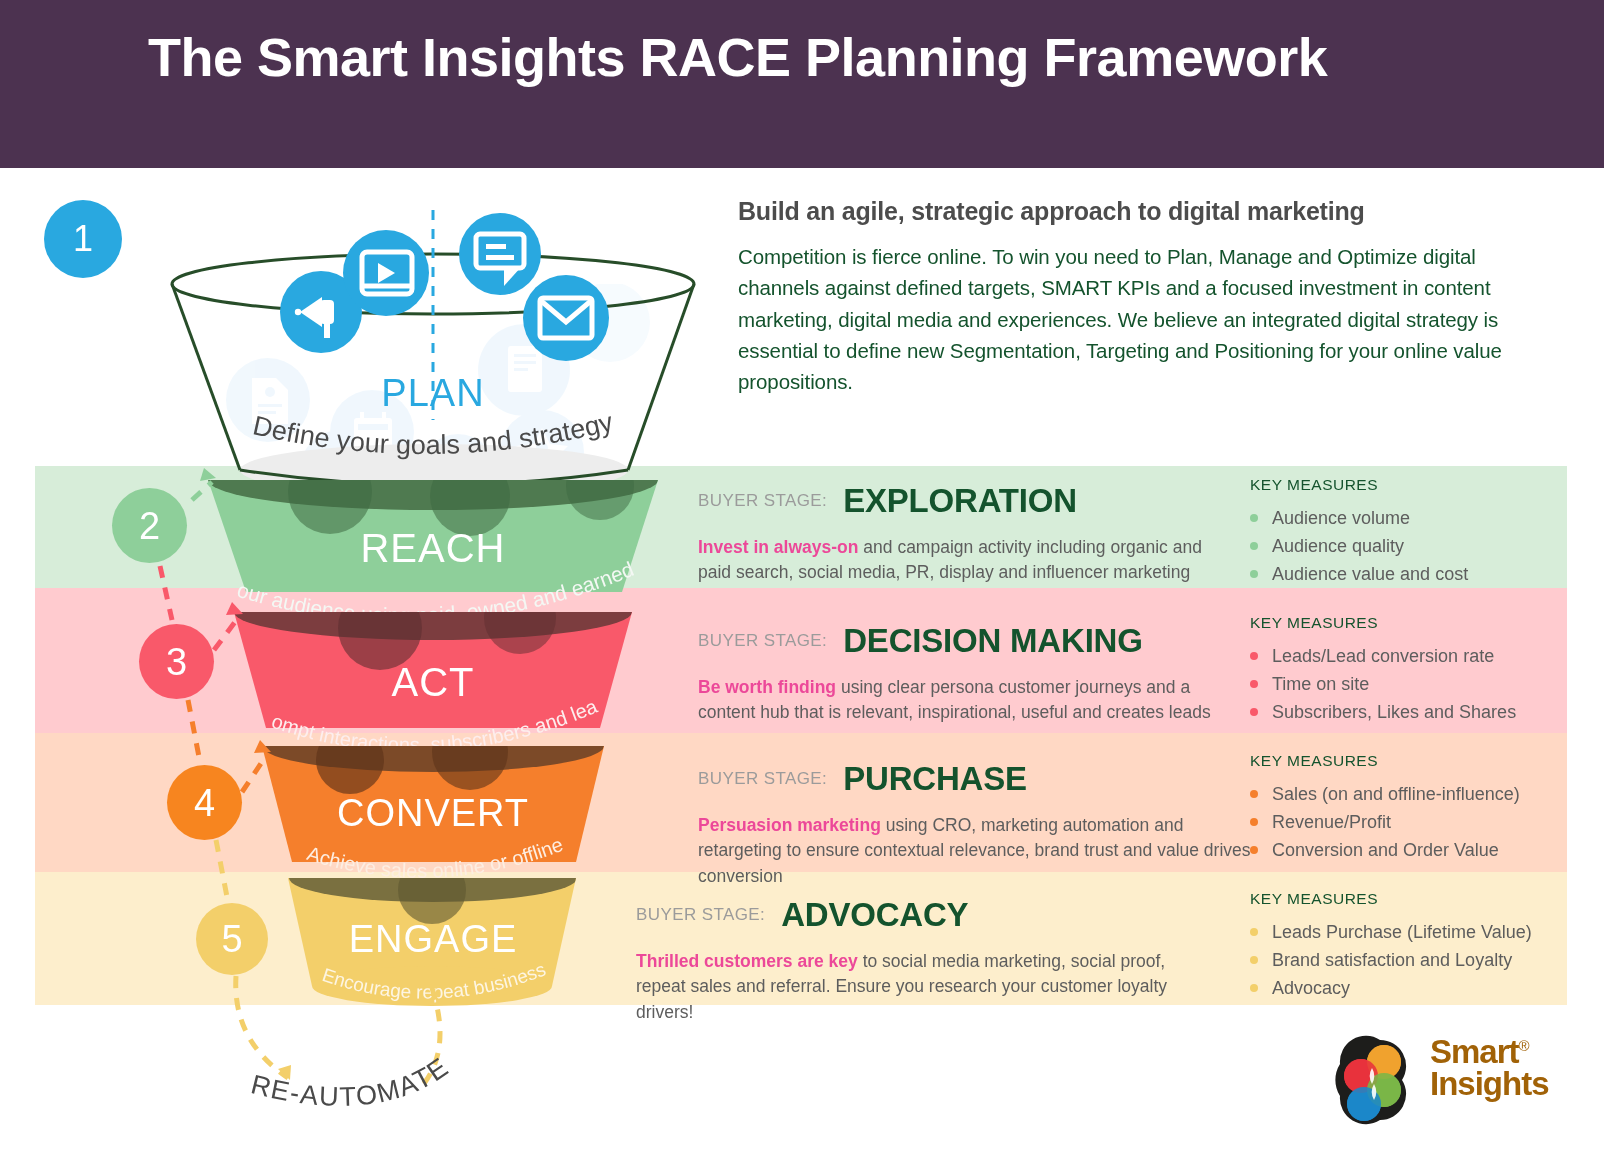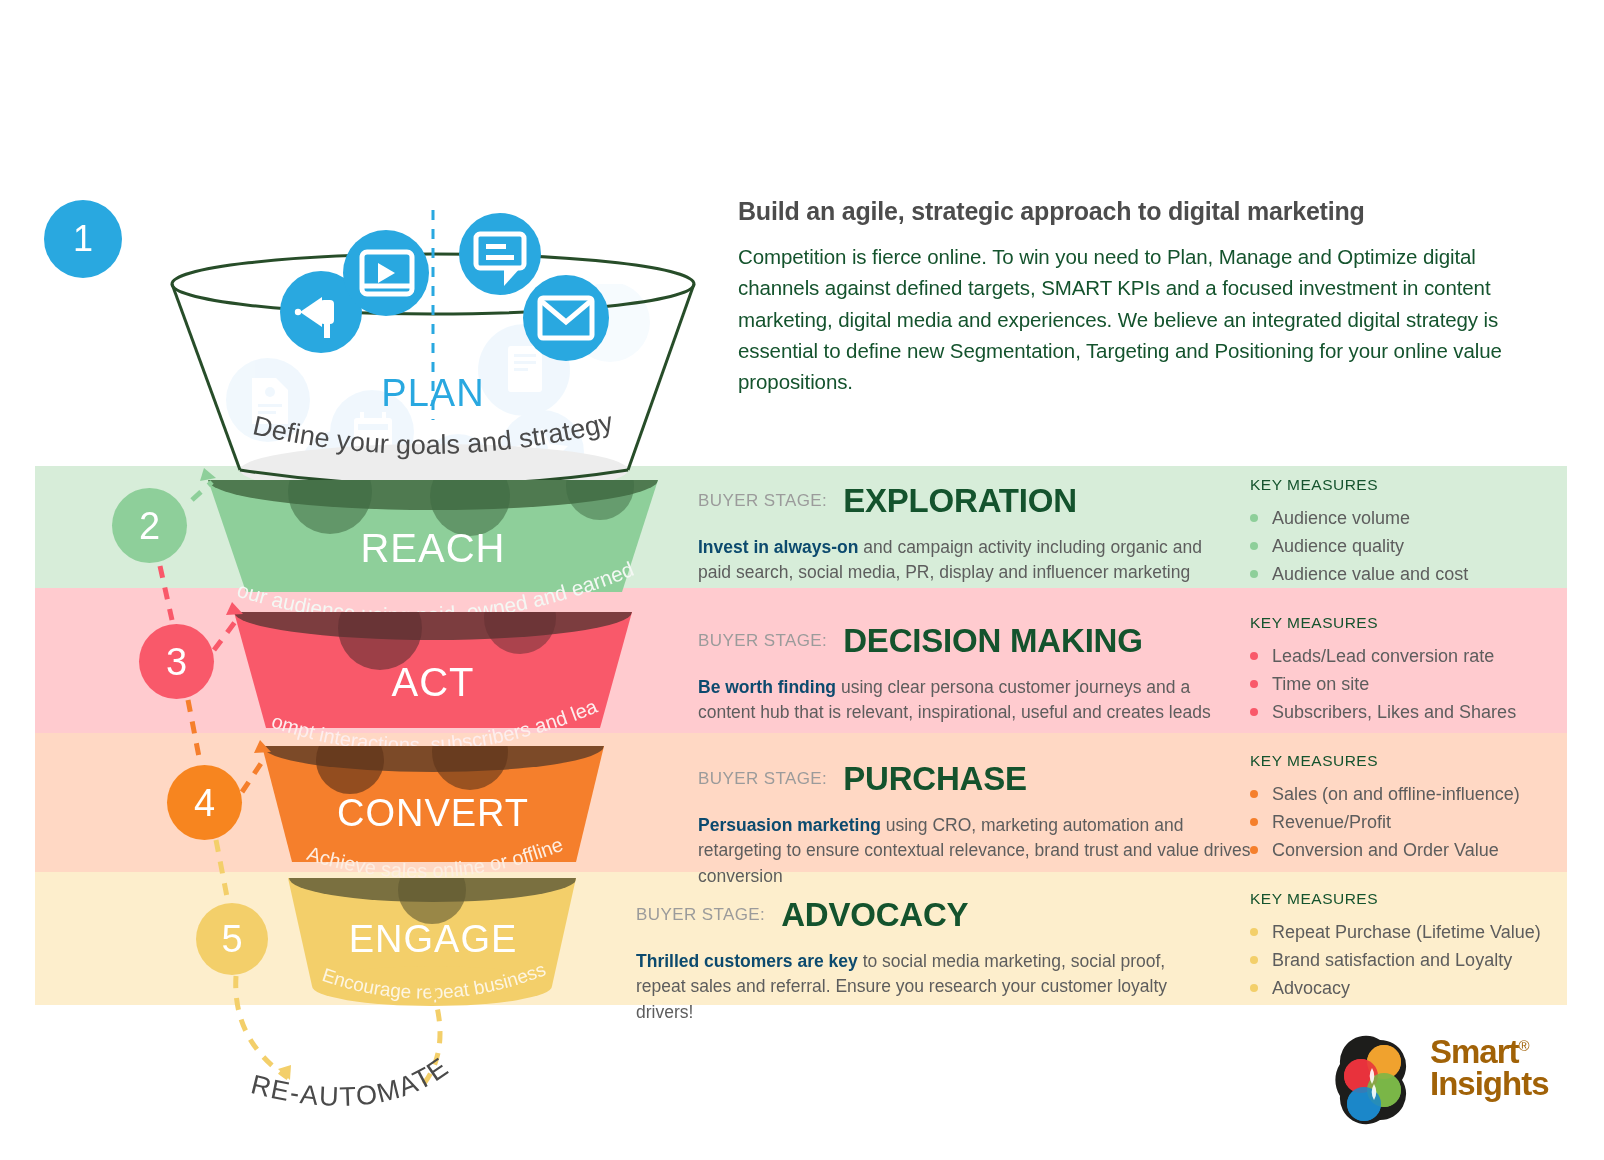--- a/index.html
+++ b/index.html
@@ -37,21 +37,21 @@
   .band-reach  {top:466px;height:122px;background:#d7edd9;}
   .band-act    {top:588px;height:145px;background:#ffcbcf;}
   .band-convert{top:733px;height:139px;background:#ffd8c4;}
   .band-engage {top:872px;height:133px;background:#fdeecc;}
 
   
   .rowtext{position:absolute;left:698px;width:540px;}
   .stagelabel{font-size:17px;color:#9b9b9b;letter-spacing:0.4px;line-height:1;display:flex;align-items:center;gap:16px;}
   .stagelabel .sname{font-size:33px;font-weight:bold;color:#14532d;letter-spacing:-0.2px;}
   .rowdesc{margin-top:18px;font-size:17.5px;color:#5d5d5d;line-height:1.45;}
-  .rowdesc b{color:#0c4a6e;font-weight:bold;}
+  .rowdesc b{color:#ec4899;font-weight:bold;}
 
   .measures{position:absolute;left:1250px;width:300px;}
   .mtitle{font-size:15.5px;color:#14532d;letter-spacing:0.5px;margin-bottom:12px;}
   .mlist{list-style:none;margin:0;padding:0;}
   .mlist li{font-size:18px;color:#5d5d5d;line-height:1.38;padding-left:22px;position:relative;margin-bottom:3px;}
   .mlist li:before{
     content:"";position:absolute;left:0;top:8px;width:8px;height:8px;border-radius:50%;
     background:var(--dot);
   }
 
@@ -76,20 +76,23 @@
     position:absolute;left:1430px;top:1036px;color:#a16207;
     font-size:33px;font-weight:bold;line-height:0.98;letter-spacing:-1px;
   }
   .logo-reg{font-size:15px;vertical-align:super;font-weight:normal;}
 </style>
 </head>
 <body>
 
 <div class="stage">
 
+  <div class="header">
+    <div class="header-title">The Smart Insights RACE Planning Framework</div>
+  </div>
 
   <div class="band band-reach"></div>
   <div class="band band-act"></div>
   <div class="band band-convert"></div>
   <div class="band band-engage"></div>
 
   <div class="intro">
     <div class="intro-head">Build an agile, strategic approach to digital marketing</div>
     <div class="intro-body">Competition is fierce online. To win you need to Plan, Manage and Optimize digital channels against defined targets, SMART KPIs and a focused investment in content marketing, digital media and experiences. We believe an integrated digital strategy is essential to define new Segmentation, Targeting and Positioning for your online value propositions.</div>
   </div>
@@ -356,21 +359,21 @@
       <span>BUYER STAGE:</span>
       <span class="sname">ADVOCACY</span>
     </div>
     <div class="rowdesc">
       <b>Thrilled customers are key</b><span> to social media marketing, social proof, repeat sales and referral. Ensure you research your customer loyalty drivers!</span>
     </div>
   </div>
   <div class="measures" style="top:890px;--dot:#f3cf6a;">
     <div class="mtitle">KEY MEASURES</div>
     <ul class="mlist">
-      <li>Repeat Purchase (Lifetime Value)</li>
+      <li>Leads Purchase (Lifetime Value)</li>
       <li>Brand satisfaction and Loyalty</li>
       <li>Advocacy</li>
     </ul>
   </div>
 
   <svg class="logo" viewBox="0 0 220 100">
     <g>
       <path d="M50,8 a26,26 0 0 1 22,40 a26,26 0 0 1 -22,40 a26,26 0 0 1 -40,-24 a30,30 0 0 1 0,-32 a26,26 0 0 1 40,-24 z" fill="#1d1d1b"></path>
       <circle cx="54" cy="30" r="17" fill="#f0a22e"></circle>
       <circle cx="31" cy="44" r="17" fill="#e8323c"></circle>

